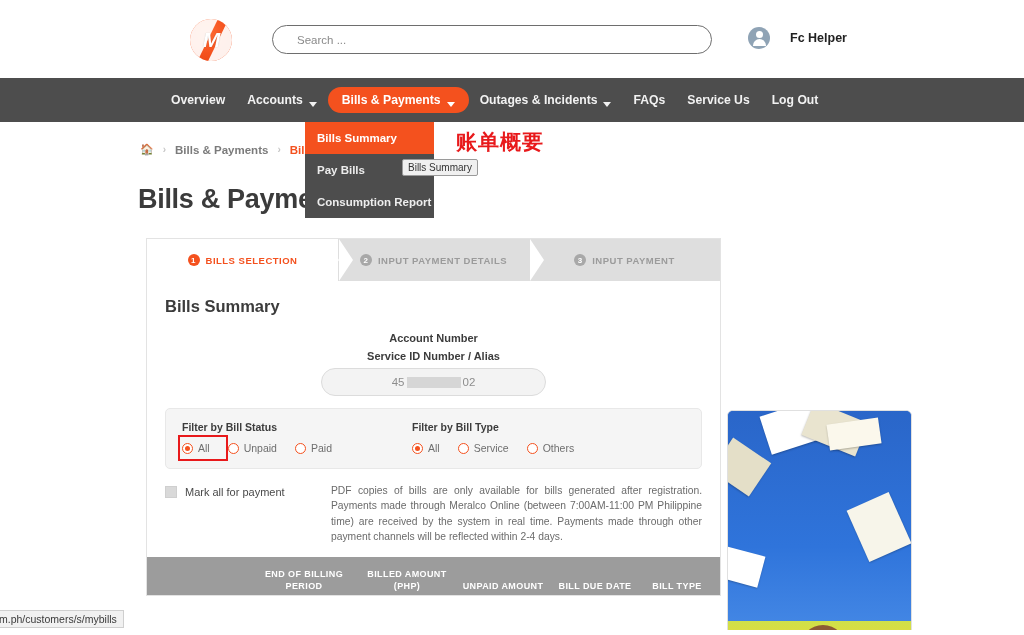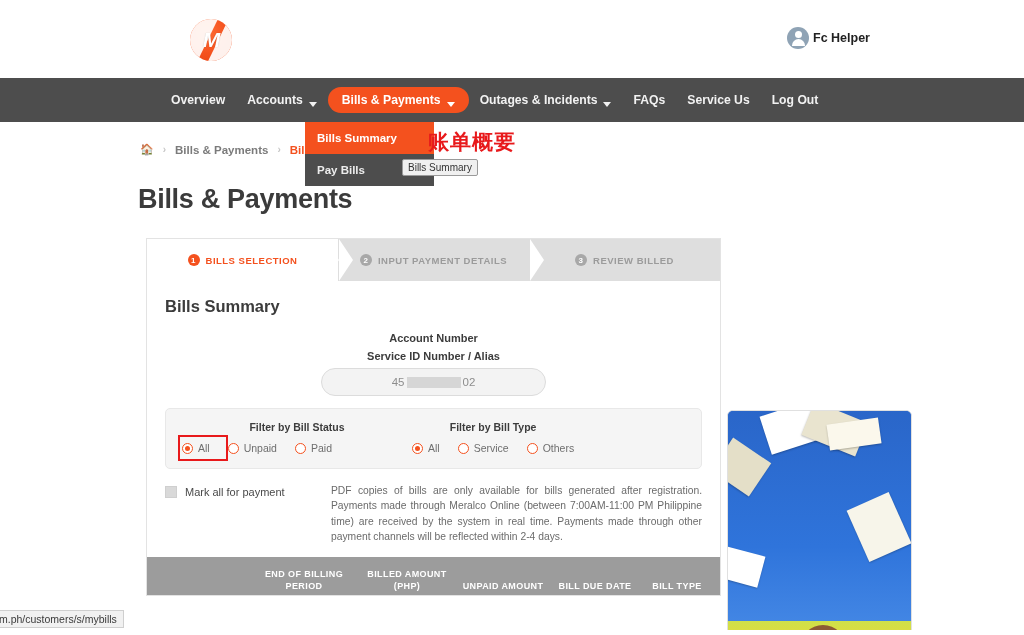--- a/index.html
+++ b/index.html
@@ -36,21 +36,21 @@
     position:relative; z-index:3; color:#ffffff; font-weight:bold;
     font-size:21px; font-style:italic; font-family:"Liberation Sans",sans-serif;
     letter-spacing:-1px; text-shadow:0 0 1px rgba(0,0,0,.25);
   }
   .search-box{
     position:absolute; left:272px; top:25px; width:440px; height:29px;
     border:1px solid #6e6e6e; border-radius:15px; background:#fff;
     display:flex; align-items:center; padding-left:24px;
   }
   .search-box .ph{ font-size:11.5px; color:#8a8a8a; }
-  .user-area{ position:absolute; left:787px; top:27px; display:flex; align-items:center; gap:4px; }
+  .user-area{ position:absolute; left:748px; top:27px; display:flex; align-items:center; gap:20px; }
   .avatar{
     width:22px; height:22px; border-radius:50%; background:#8fa3b5;
     display:flex; align-items:center; justify-content:center; position:relative;
   }
   .avatar .head{ width:7px; height:7px; border-radius:50%; background:#fff; position:absolute; top:4px; }
   .avatar .body{ width:13px; height:7px; border-radius:7px 7px 0 0; background:#fff; position:absolute; bottom:3px; }
   .user-name{ font-size:12.5px; font-weight:bold; color:#222; }
 
   
   .navbar{
@@ -74,21 +74,21 @@
             color:#ededed; font-size:11.5px; font-weight:bold; white-space:nowrap; cursor:pointer;}
   .dd-item.active{ background:#f4511e; color:#fff; }
 
   .tooltip{
     position:absolute; left:402px; top:159px; z-index:60;
     background:#f0f0f0; border:1px solid #9a9a9a;
     font-size:10px; color:#333; padding:2px 5px; border-radius:2px;
     font-family:"Liberation Sans",sans-serif;
   }
   .cn-annot{
-    position:absolute; left:428px; top:128px; z-index:55;
+    position:absolute; left:456px; top:128px; z-index:55;
     color:#e8191b; font-size:21px; font-weight:bold; letter-spacing:1px;
     font-family:"DejaVu Sans", sans-serif;
   }
 
   
   .content{ position:absolute; left:0; top:122px; width:1024px; height:513px; background:#fff; }
   .breadcrumb{
     position:absolute; left:140px; top:21px; display:flex; align-items:center;
     gap:9px; font-size:11.5px; font-weight:bold;
   }
@@ -139,21 +139,21 @@
     width:225px; height:28px; margin:0 auto 12px auto;
     background:#f3f3f3; border:1px solid #dcdcdc; border-radius:14px;
     display:flex; align-items:center; justify-content:center;
     font-size:11.5px; color:#8d8d8d;
   }
   .redact{ display:inline-block; background:#d6d6d6; height:11px; vertical-align:middle; margin:0 2px; }
 
   
   .filter-panel{
     margin:10px 18px 0 18px; background:#f5f5f5; border:1px solid #e8e8e8;
-    border-radius:5px; padding:12px 16px 14px 16px; position:relative;text-align:center;
+    border-radius:5px; padding:12px 16px 14px 16px; position:relative;
   }
   .filter-row{ display:flex; }
   .filter-col{ }
   .filter-col.status{ width:230px; }
   .filter-head{ font-size:10.5px; font-weight:bold; color:#3c3c3c; margin-bottom:9px; }
   .radios{ display:flex; gap:18px; align-items:center; }
   .radio{ display:flex; align-items:center; gap:5px; font-size:10.5px; color:#6e6e6e; cursor:pointer;}
   .dot{
     width:11px; height:11px; border-radius:50%; border:1.6px solid #f4511e;
     display:flex; align-items:center; justify-content:center; background:#fff;
@@ -231,20 +231,23 @@
 <body>
 
 <div id="page">
 
   <div class="header">
     <div class="logo-wrap">
       <div class="logo-circle">
         <span class="logo-m">M</span>
       </div>
     </div>
+    <div class="search-box">
+      <span class="ph">Search ...</span>
+    </div>
     <div class="user-area">
       <span class="avatar">
         <span class="head"></span>
           <span class="body"></span>
       </span>
       <span class="user-name">Fc Helper</span>
     </div>
   </div>
 
   <div class="navbar">
@@ -296,21 +299,21 @@
             <i class="chev"></i>
         </div>
         <div class="step">
           <span class="num">2</span>
           <span>INPUT PAYMENT DETAILS</span>
           <i class="chev-b"></i>
             <i class="chev"></i>
         </div>
         <div class="step">
           <span class="num">3</span>
-          <span>REVIEW BILLED</span>
+          <span>INPUT PAYMENT</span>
         </div>
       </div>
 
       <div class="card-title">Bills Summary</div>
 
       <div class="field-group">
         <div class="field-label">Account Number</div>
         <div class="field-label">Service ID Number / Alias</div>
         <div class="field-box">
           <span>45</span>
@@ -395,20 +398,23 @@
 
   </div>
 
   <div class="dropdown">
     <div class="dd-item active">
       <span>Bills Summary</span>
     </div>
     <div class="dd-item">
       <span>Pay Bills</span>
     </div>
+    <div class="dd-item">
+      <span>Consumption Report</span>
+    </div>
   </div>
 
   <div class="tooltip">Bills Summary</div>
   <div class="cn-annot">账单概要</div>
 
   <div class="statusbar">m.ph/customers/s/mybills</div>
   <div class="bottom-strip"></div>
 
 </div>
 

